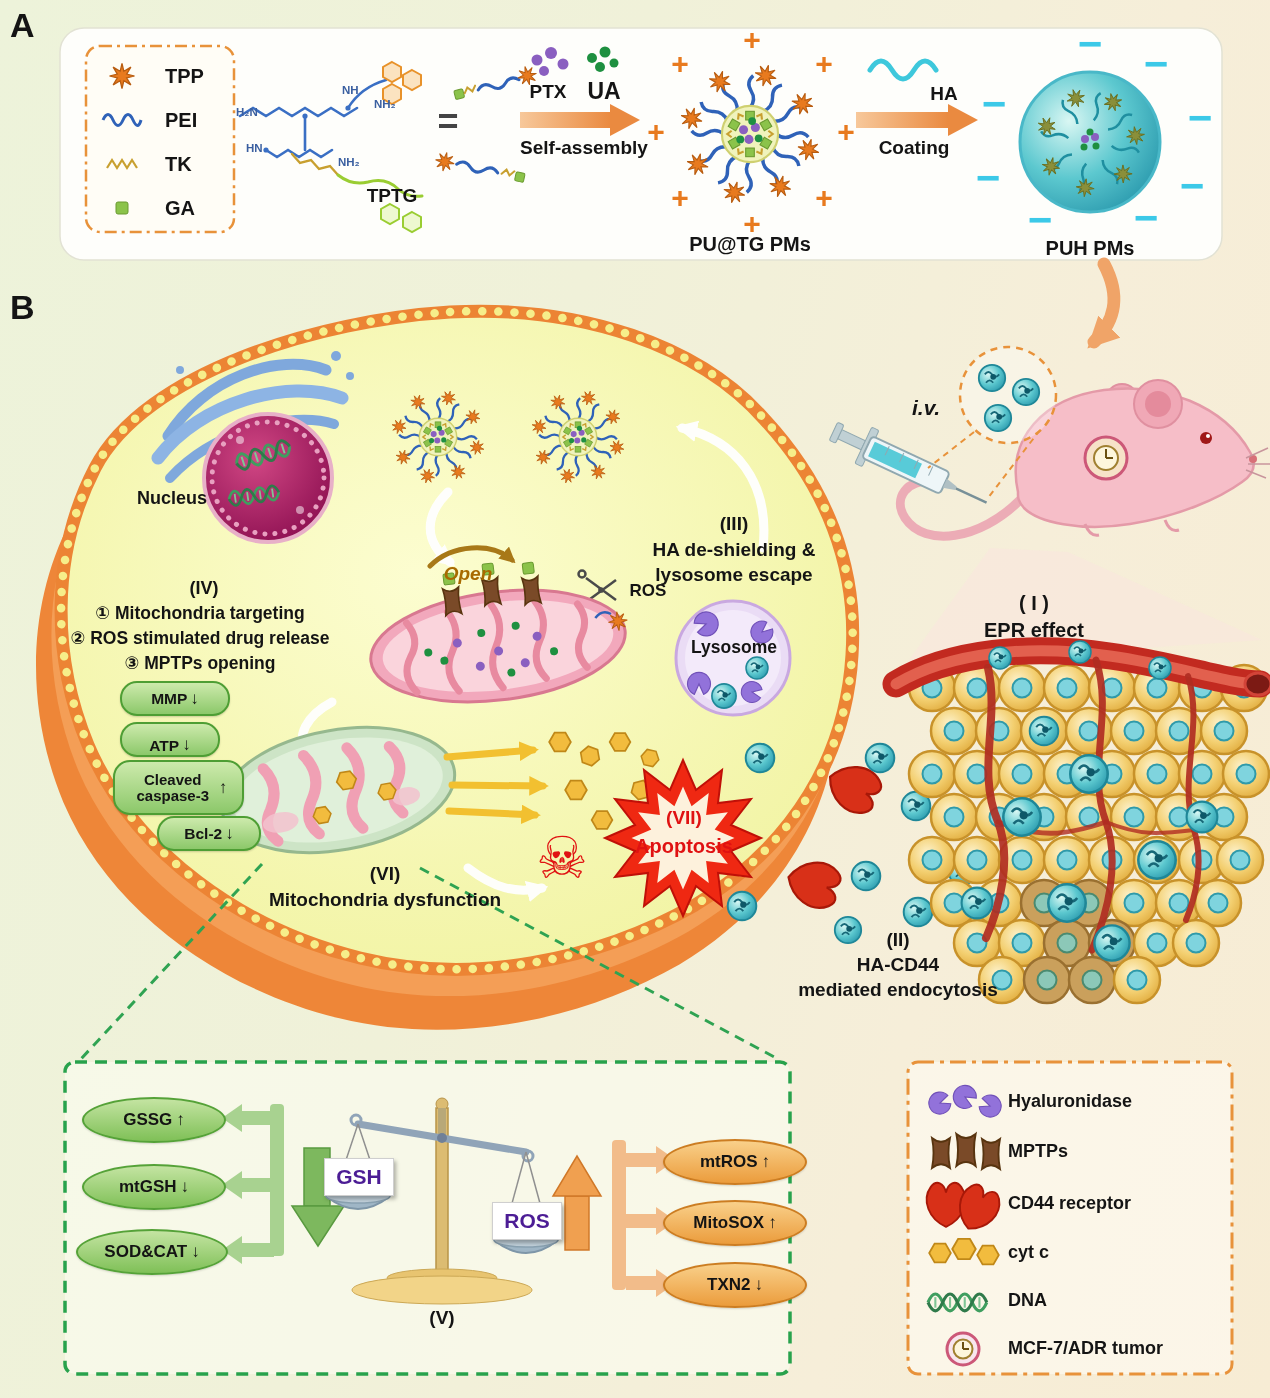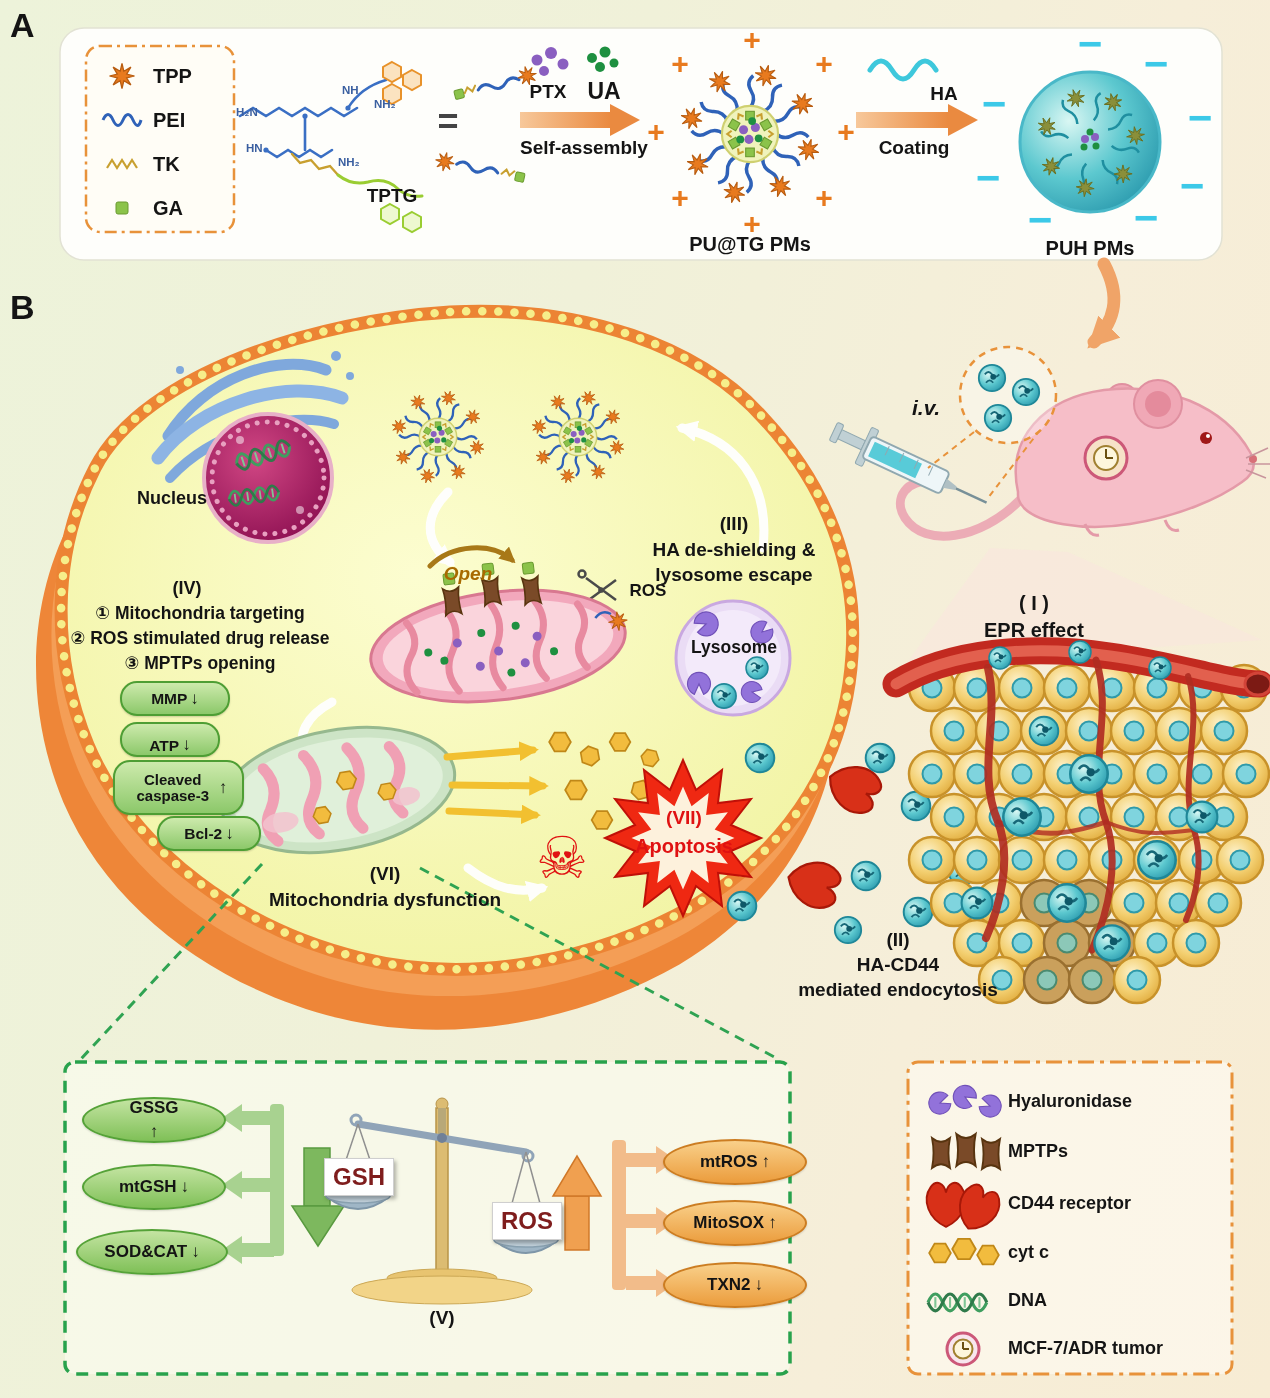--- a/index.html
+++ b/index.html
@@ -18,23 +18,23 @@
   .pill{position:absolute;display:flex;align-items:center;justify-content:center;
     background:linear-gradient(#cdeaac,#8cc86a);border:2px solid #4e9e34;border-radius:17px;
     font-weight:bold;font-size:15.5px;box-shadow:0 1px 2px rgba(0,0,0,.18);}
   .pill .dir{margin-left:3px;font-size:17px;font-weight:900;}
   .goval,.ooval{position:absolute;display:flex;align-items:center;justify-content:center;gap:4px;
     border-radius:50%;font-weight:bold;font-size:17px;box-shadow:0 1px 2px rgba(0,0,0,.15);}
   .goval{background:linear-gradient(#c4e4a2,#7fc057);border:2px solid #55a238;}
   .ooval{background:linear-gradient(#f9d08a,#eb9c3c);border:2px solid #cc7d22;}
   .dir{font-weight:900;}
   .wbox{position:absolute;background:#ffffff;border:1px solid #cfcfcf;display:flex;align-items:center;
-    justify-content:center;font-weight:bold;font-size:24px;color:#7f1d1d;box-shadow:2px 3px 4px rgba(0,0,0,.3);}
+    justify-content:center;font-weight:bold;font-size:21px;color:#4c1d95;box-shadow:2px 3px 4px rgba(0,0,0,.3);}
   #legendA{position:absolute;left:100px;top:58px;}
-  .leg-row{display:flex;align-items:center;gap:9px;height:36px;margin-bottom:8px;font-size:20px;font-weight:bold;}
+  .leg-row{display:flex;align-items:center;gap:21px;height:36px;margin-bottom:8px;font-size:20px;font-weight:bold;}
   .leg-ic{width:44px;display:flex;justify-content:center;}
   .l2label{position:absolute;left:1008px;font-size:18px;font-weight:bold;white-space:nowrap;}
   .skull{position:absolute;font-size:58px;line-height:1;color:#e01212;}
 </style>
 </head>
 <body>
 
 <div id="canvas">
 
 <svg id="scene" width="1270" height="1398">
@@ -688,21 +688,21 @@
 <div class="t minus c" style="left:1156px;top:64px;">−</div>
 <div class="t minus c" style="left:1200px;top:118px;">−</div>
 <div class="t minus c" style="left:1192px;top:186px;">−</div>
 <div class="t minus c" style="left:1146px;top:218px;">−</div>
 <div class="t minus c" style="left:1040px;top:220px;">−</div>
 <div class="t minus c" style="left:988px;top:178px;">−</div>
 <div class="t minus c" style="left:994px;top:104px;">−</div>
 
 <div class="t b c" style="left:172px;top:498px;font-size:18px;">Nucleus</div>
 
-<div class="t b c" style="left:187px;top:588px;font-size:18px;">(IV)</div>
+<div class="t b c" style="left:204px;top:588px;font-size:18px;">(IV)</div>
 <div class="t b c" style="left:200px;top:614px;font-size:17.5px;">① Mitochondria targeting</div>
 <div class="t b c" style="left:200px;top:639px;font-size:17.5px;">② ROS stimulated drug release</div>
 <div class="t b c" style="left:200px;top:664px;font-size:17.5px;">③ MPTPs opening</div>
 
 <div class="t b c it" style="left:468px;top:574px;font-size:19px;color:#a86a00;">Open</div>
 <div class="t b c" style="left:648px;top:591px;font-size:17px;">ROS</div>
 
 <div class="t b c" style="left:734px;top:524px;font-size:19px;">(III)</div>
 <div class="t b c" style="left:734px;top:550px;font-size:19px;">HA de-shielding &amp;</div>
 <div class="t b c" style="left:734px;top:575px;font-size:19px;">lysosome escape</div>
@@ -732,21 +732,21 @@
 <div class="t b c red" style="left:684px;top:846px;font-size:20px;">Apoptosis</div>
 <div class="skull c" style="left:562px;top:858px;">☠</div>
 
 <div class="t b c it" style="left:926px;top:408px;font-size:21px;">i.v.</div>
 <div class="t b c" style="left:1034px;top:603px;font-size:20px;">( I )</div>
 <div class="t b c" style="left:1034px;top:630px;font-size:20px;">EPR effect</div>
 <div class="t b c" style="left:898px;top:940px;font-size:19px;">(II)</div>
 <div class="t b c" style="left:898px;top:965px;font-size:19px;">HA-CD44</div>
 <div class="t b c" style="left:898px;top:990px;font-size:19px;">mediated endocytosis</div>
 
-<div class="goval" style="left:82px;top:1097px;width:140px;height:42px;flex-direction:column;">
+<div class="goval" style="left:82px;top:1097px;width:140px;height:42px;">
   <span>GSSG</span>
       <span class="dir">↑</span>
 </div>
 <div class="goval" style="left:82px;top:1164px;width:140px;height:42px;">
   <span>mtGSH</span>
       <span class="dir">↓</span>
 </div>
 <div class="goval" style="left:76px;top:1229px;width:148px;height:42px;">
   <span>SOD&amp;CAT</span>
       <span class="dir">↓</span>

